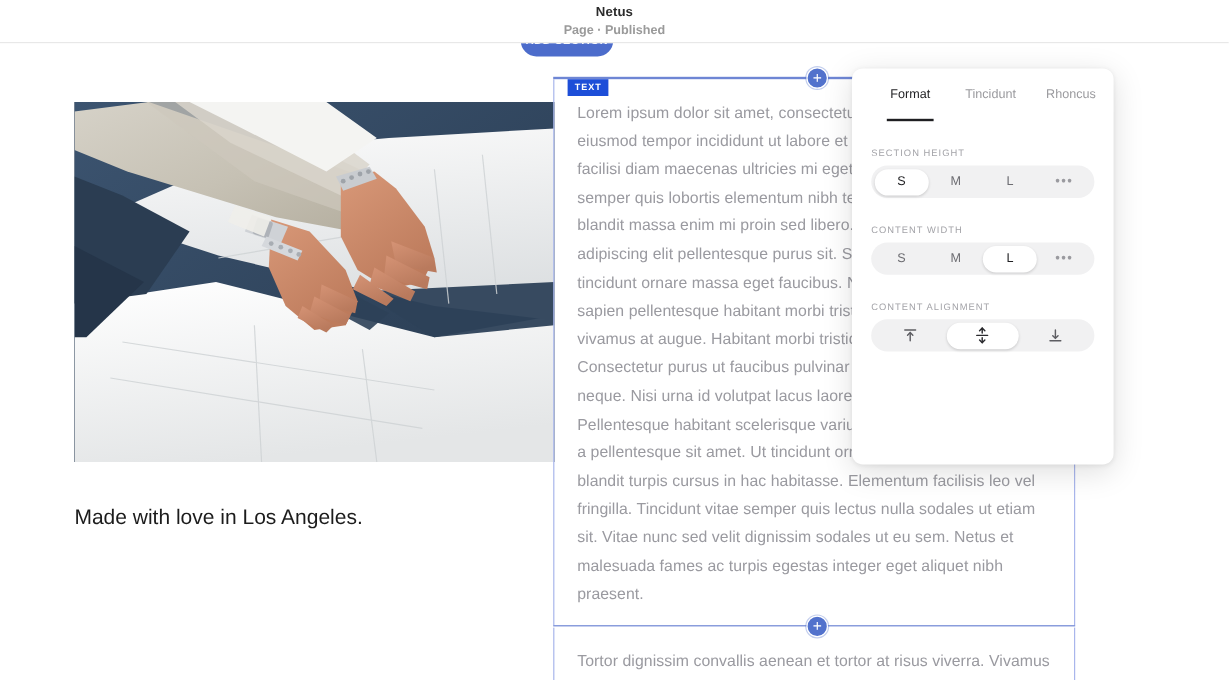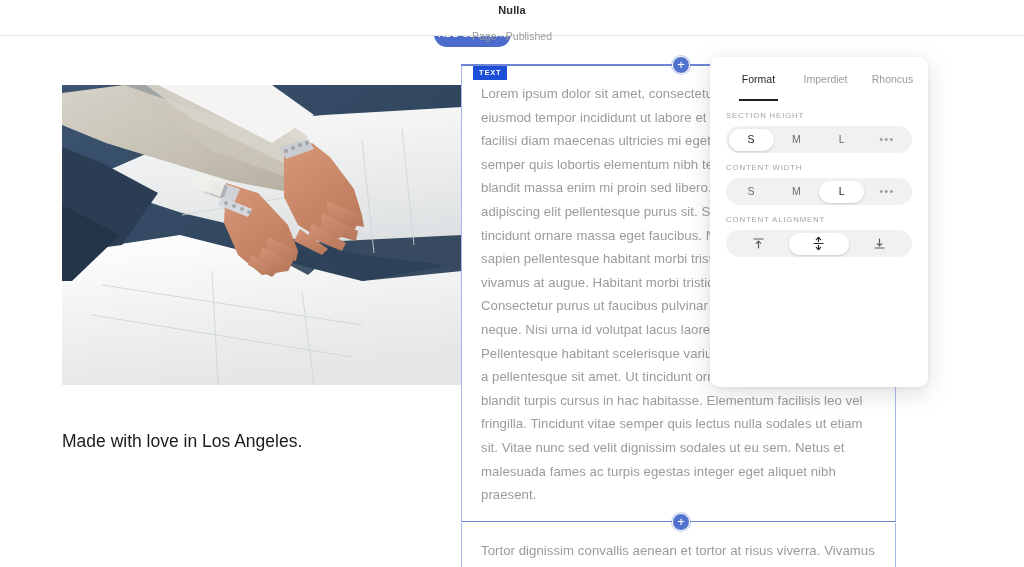--- a/index.html
+++ b/index.html
@@ -33,21 +33,22 @@
     font-size: 11px;
     font-weight: bold;
     color: #2b2b2b;
     line-height: 13px;
     letter-spacing: 0.1px;
   }
   .page-sub {
     font-size: 10.5px;
     color: #9a9a9a;
     line-height: 14px;
-    margin-top: 12px;
+    margin-top: 1px;
+    font-weight: bold;
   }
 
   
   .add-section-btn {
     position: absolute;
     left: 434px; top: 21px;
     width: 77px; height: 26px;
     background: #4c6ccb;
     border: none;
     border-radius: 13px;
@@ -80,21 +81,21 @@
   }
   .photo {
     position: relative;
     width: 400px;
     height: 300px;
     overflow: hidden;
     background: #2f4256;
   }
   .photo svg { display: block; width: 400px; height: 300px; }
   .caption {
-    margin-top: 45px;
+    margin-top: 35px;
     font-size: 17.5px;
     color: #1c1c1c;
     line-height: 22px;
   }
 
   
   .text-col {
     position: absolute;
     left: 461px; top: 28px;
     width: 435px;
@@ -197,20 +198,21 @@
     background: #1f1f22;
   }
 
   .group { padding: 10px 16px 0 16px; }
   .group-label {
     font-size: 7.8px;
     letter-spacing: 0.85px;
     color: #a3a3a8;
     margin-bottom: 6px;
     text-transform: uppercase;
+    margin-top: 12px;
   }
 
   .seg {
     display: flex;
     background: #f1f1f2;
     border-radius: 15px;
     height: 27px;
     padding: 2.5px;
     position: relative;
   }
@@ -231,21 +233,21 @@
     box-shadow: 0 1px 2.5px rgba(0,0,0,0.16);
   }
   .seg-item.dots { font-size: 11px; letter-spacing: 1.2px; color: #9a9a9f; }
   .seg-item svg { display: block; }
 </style>
 </head>
 <body>
 
 <div class="topbar">
   <div class="topbar-center">
-    <div class="page-title">Nulla</div>
+    <div class="page-title">Netus</div>
     <div class="page-sub">Page · Published</div>
   </div>
 </div>
 
 <button class="add-section-btn">ADD SECTION</button>
 
 <div class="canvas">
 
   <div class="media-col">
     <div class="photo">
@@ -367,21 +369,21 @@
       <p>Tortor dignissim convallis aenean et tortor at risus viverra. Vivamus at augue eget arcu. Rhoncus est pellentesque elit ullamcorper dignissim cras. Gravida dictum fusce ut placerat orci nulla pellentesque. Pellentesque elit ullamcorper dignissim cras tincidunt lobortis feugiat. Id aliquet risus feugiat in ante metus dictum. Sagittis vitae et leo duis ut. Diam vulputate ut pharetra sit amet aliquam id diam maecenas. Imperdiet nulla malesuada pellentesque elit eget. Maecenas pharetra convallis posuere morbi leo urna molestie at. Eros donec ac odio tempor orci dapibus ultrices. Et ultrices neque ornare aenean. Interdum velit laoreet id donec. Dolor sit amet consectetur adipiscing elit pellentesque</p>
     </div>
 
   </div>
 </div>
 
 <div class="panel">
 
   <div class="panel-tabs">
     <div class="tab active">Format</div>
-    <div class="tab">Imperdiet</div>
+    <div class="tab">Tincidunt</div>
     <div class="tab">Rhoncus</div>
   </div>
 
   <div class="group">
     <div class="group-label">SECTION HEIGHT</div>
     <div class="seg">
       <div class="seg-item on">S</div>
       <div class="seg-item">M</div>
       <div class="seg-item">L</div>
       <div class="seg-item dots">•••</div>

